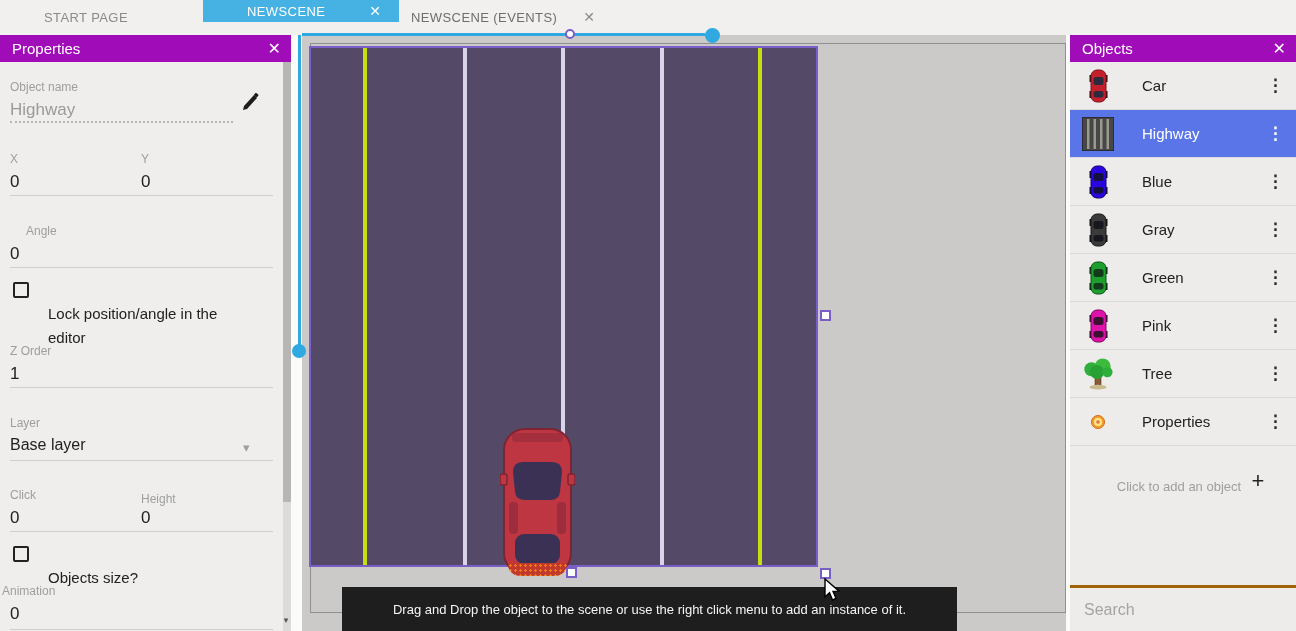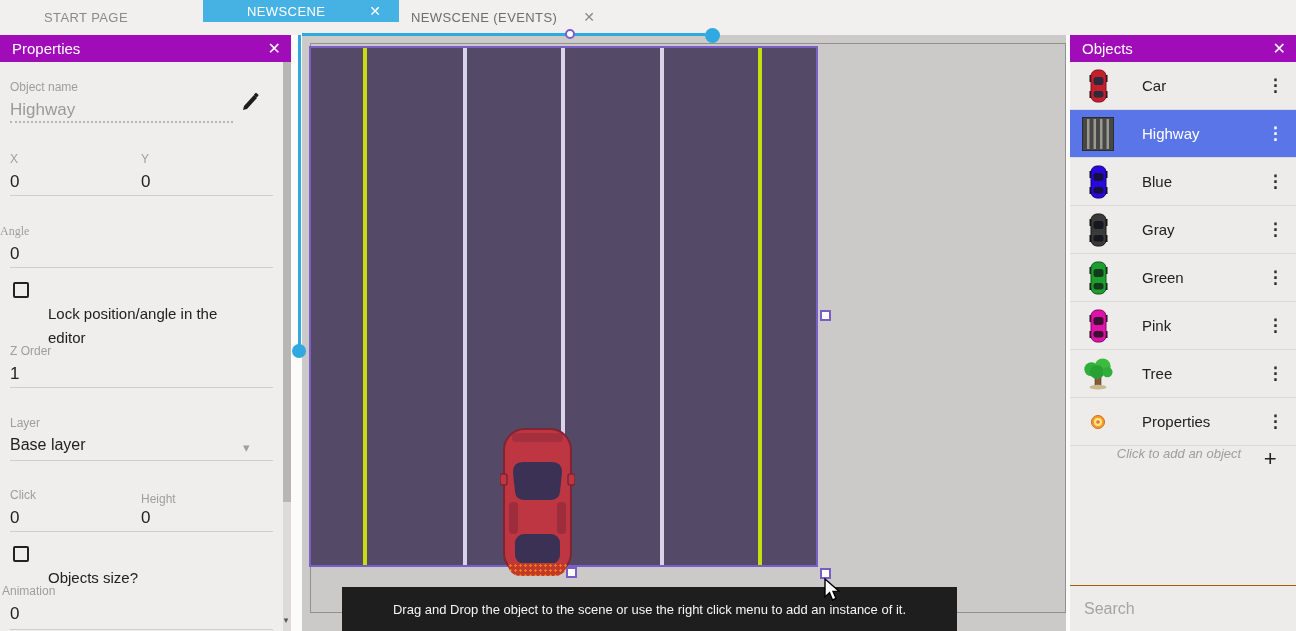--- a/index.html
+++ b/index.html
@@ -63,24 +63,24 @@
 
   
   #objects { left:1070px; top:35px; width:226px; height:596px; background:#edecea; }
   .obj-row { position:relative; height:48px; display:flex; align-items:center; padding:0 12px; border-bottom:1px solid #dcdbd9; cursor:pointer; }
   .obj-row .obj-label { font-size:15px; color:#212121; margin-left:28px; flex:1; }
   .obj-row.selected { background:#5a75e8; }
   .obj-row.selected .obj-label { color:#ffffff; }
   .obj-kebab { font-size:17px; color:#2b2b2b; font-weight:bold; letter-spacing:0; cursor:pointer; }
   .obj-row.selected .obj-kebab { color:#ffffff; }
   .obj-icon { width:32px; height:34px; display:flex; align-items:center; justify-content:center; }
-  #add-row { position:relative; height:48px; display:flex; align-items:flex-start; padding:0 12px; cursor:pointer;font-style:italic; }
+  #add-row { position:relative; height:48px; display:flex; align-items:flex-end; padding:0 24px; cursor:pointer; }
   #add-label { flex:1; text-align:center; font-size:13px; color:#9e9e9e; margin-left:20px; }
   #add-plus { font-size:22px; color:#222; width:28px; text-align:center; }
-  #obj-search { left:1070px; top:585px; width:226px; height:46px; background:#edecea; border-top:1px solid #a16207; display:flex; align-items:center; padding:0 14px; }
+  #obj-search { left:1070px; top:585px; width:226px; height:46px; background:#edecea; border-top:3px solid #a16207; display:flex; align-items:center; padding:0 14px; }
   #search-input { flex:1; border:none; outline:none; background:transparent; font-size:16px; color:#333; font-family:"Liberation Sans",sans-serif; }
   #search-input::placeholder { color:#a5a4a2; }
 </style>
 </head>
 <body>
 
 <div id="stage">
 
   <div id="tabbar" class="abs">
     <span id="tab-start-label" class="abs tab-label">START PAGE</span>
@@ -107,21 +107,21 @@
         <path d="M2 14 L12 3 L15 6 L5 17 L1 18 Z" fill="#1d1d1d"></path>
         <rect x="12.2" y="1.2" width="4" height="3.4" rx="1" transform="rotate(45 14 3)" fill="#1d1d1d"></rect>
       </svg>
 
       <span class="fld-label" style="left:10px; top:90px;">X</span>
       <span class="fld-label" style="left:141px; top:90px;">Y</span>
       <span class="fld-value" style="left:10px; top:110px;">0</span>
       <span class="fld-value" style="left:141px; top:110px;">0</span>
       <div class="u-line" style="top:133px;"></div>
 
-      <span class="fld-label" style="left:0; top:162px;font-family:Liberation Serif, serif;">Angle</span>
+      <span class="fld-label" style="left:26px; top:162px;">Angle</span>
       <span class="fld-value" style="left:10px; top:182px;">0</span>
       <div class="u-line" style="top:205px;"></div>
 
       <div class="cbx" style="left:13px; top:220px;"></div>
       <span class="cbx-label" style="left:48px; top:216px; width:200px;">Lock position/angle in the editor</span>
 
       <span class="fld-label" style="left:10px; top:282px;">Z Order</span>
       <span class="fld-value" style="left:10px; top:302px;">1</span>
       <div class="u-line" style="top:325px;"></div>
 

